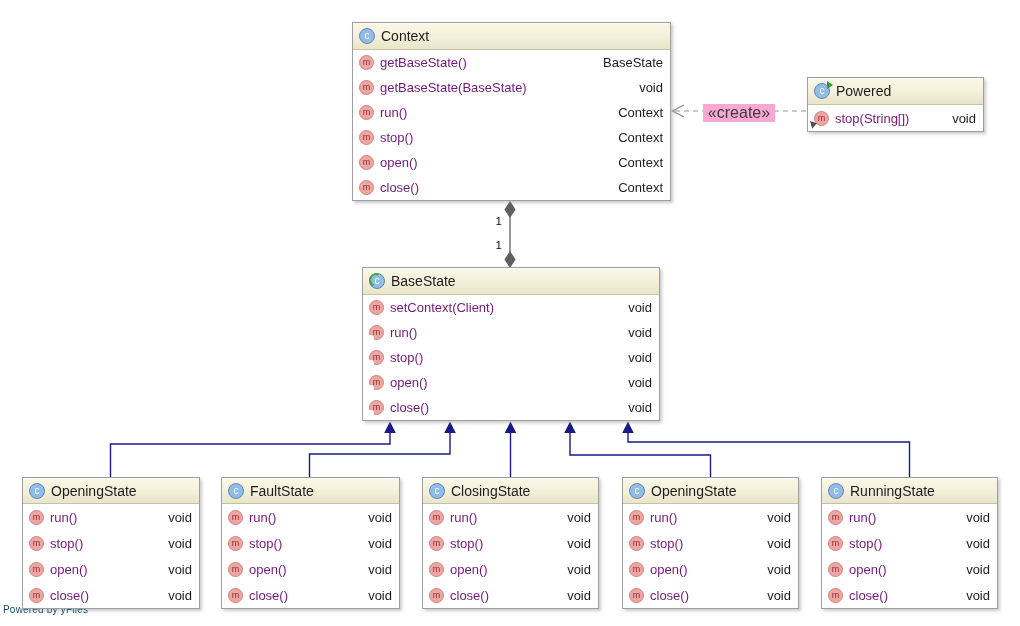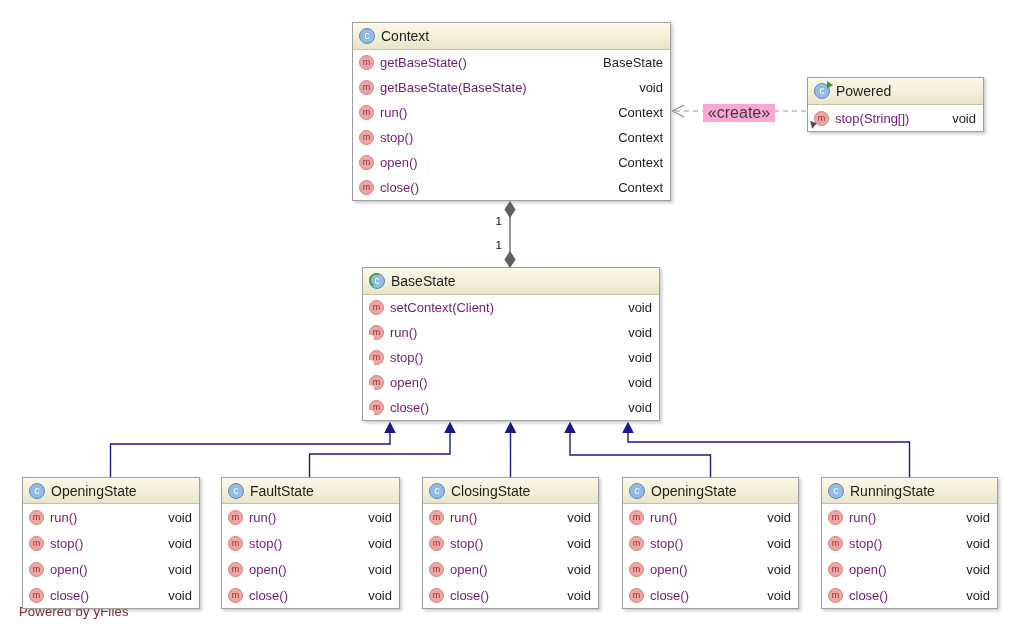--- a/index.html
+++ b/index.html
@@ -43,22 +43,22 @@
            width:0; height:0; border-left:6px solid #4f4f4f;
            border-top:4px solid transparent; border-bottom:4px solid transparent;
            transform:rotate(-15deg); }
 
   
   .edges { position:absolute; left:0; top:0; z-index:1; }
   .edge-label { position:absolute; z-index:1; font-size:16px; color:#3c3c3c;
                 background:#f9a8d4; padding:0 3px; text-align:center; }
   .mult-label { position:absolute; z-index:1; font-size:11.5px; color:#101010;
                 width:14px; text-align:right; }
-  .watermark { position:absolute; left:19px; top:604px; z-index:0;
-               font-size:13px; color:#7f1d1d; letter-spacing:.2px; }
+  .watermark { position:absolute; left:3px; top:604px; z-index:0;
+               font-size:10px; color:#0c4a6e; letter-spacing:.2px; }
 </style>
 </head>
 <body>
 
 <div class="canvas">
 
   <svg class="edges" width="1020" height="626">
 
     <g>
       <path d="M110.5 477 V444 H390 V432" fill="none" stroke="#1a1a86" stroke-width="1.4"></path>

